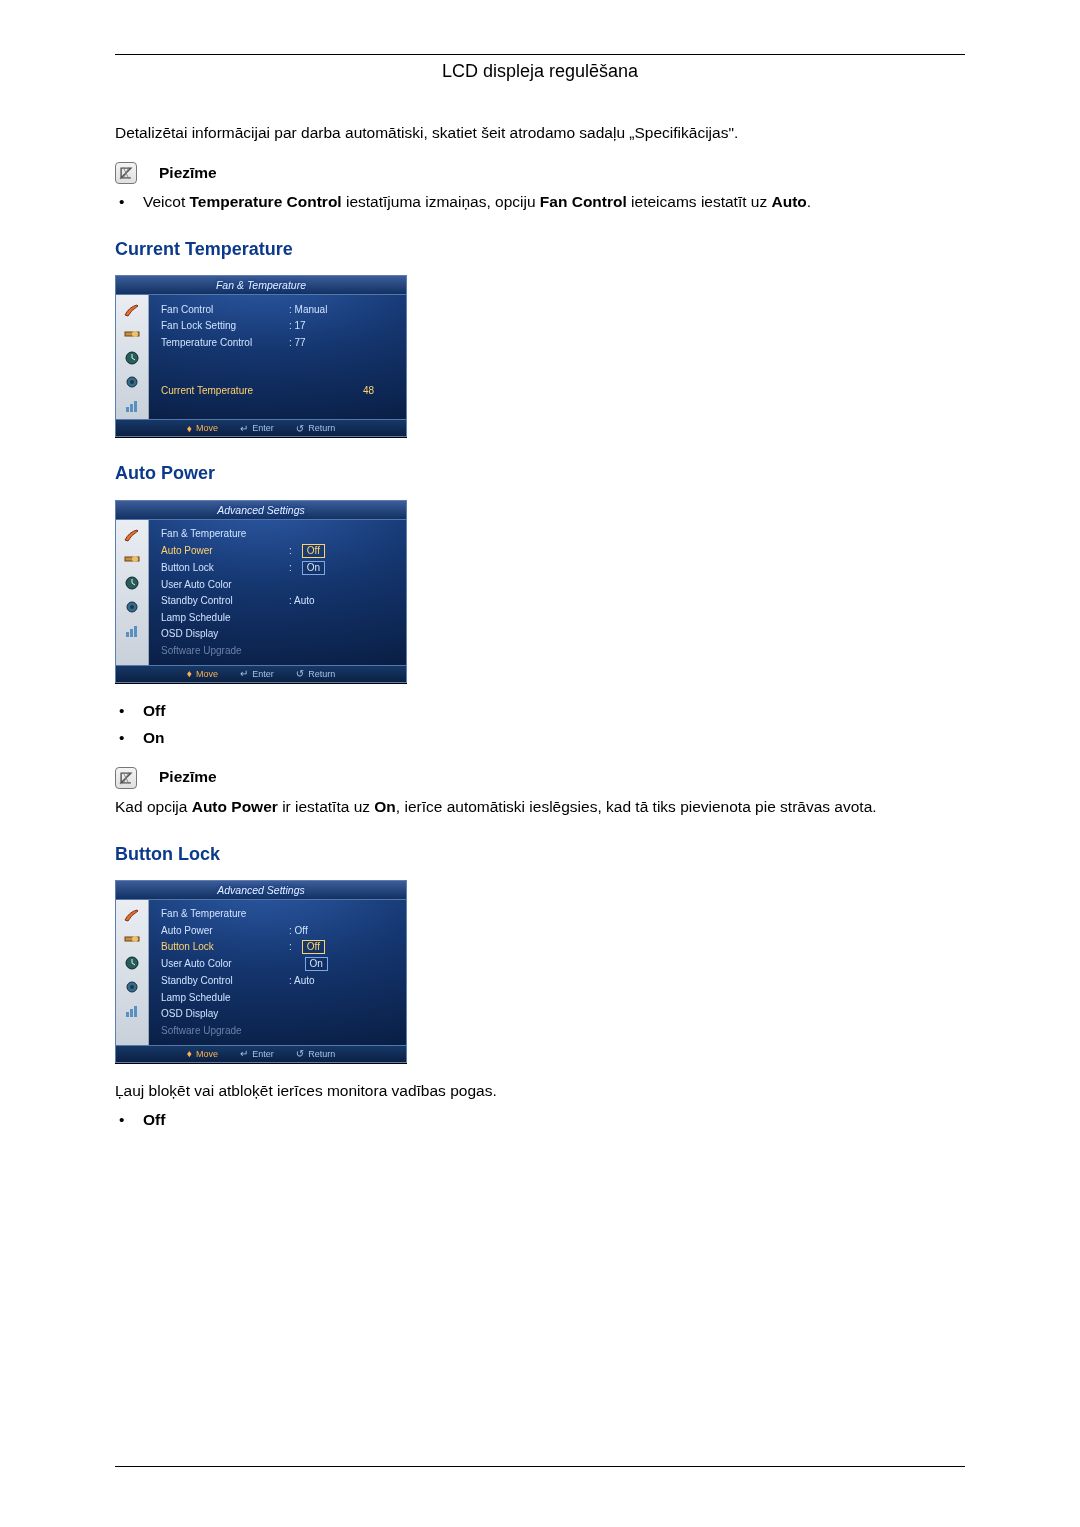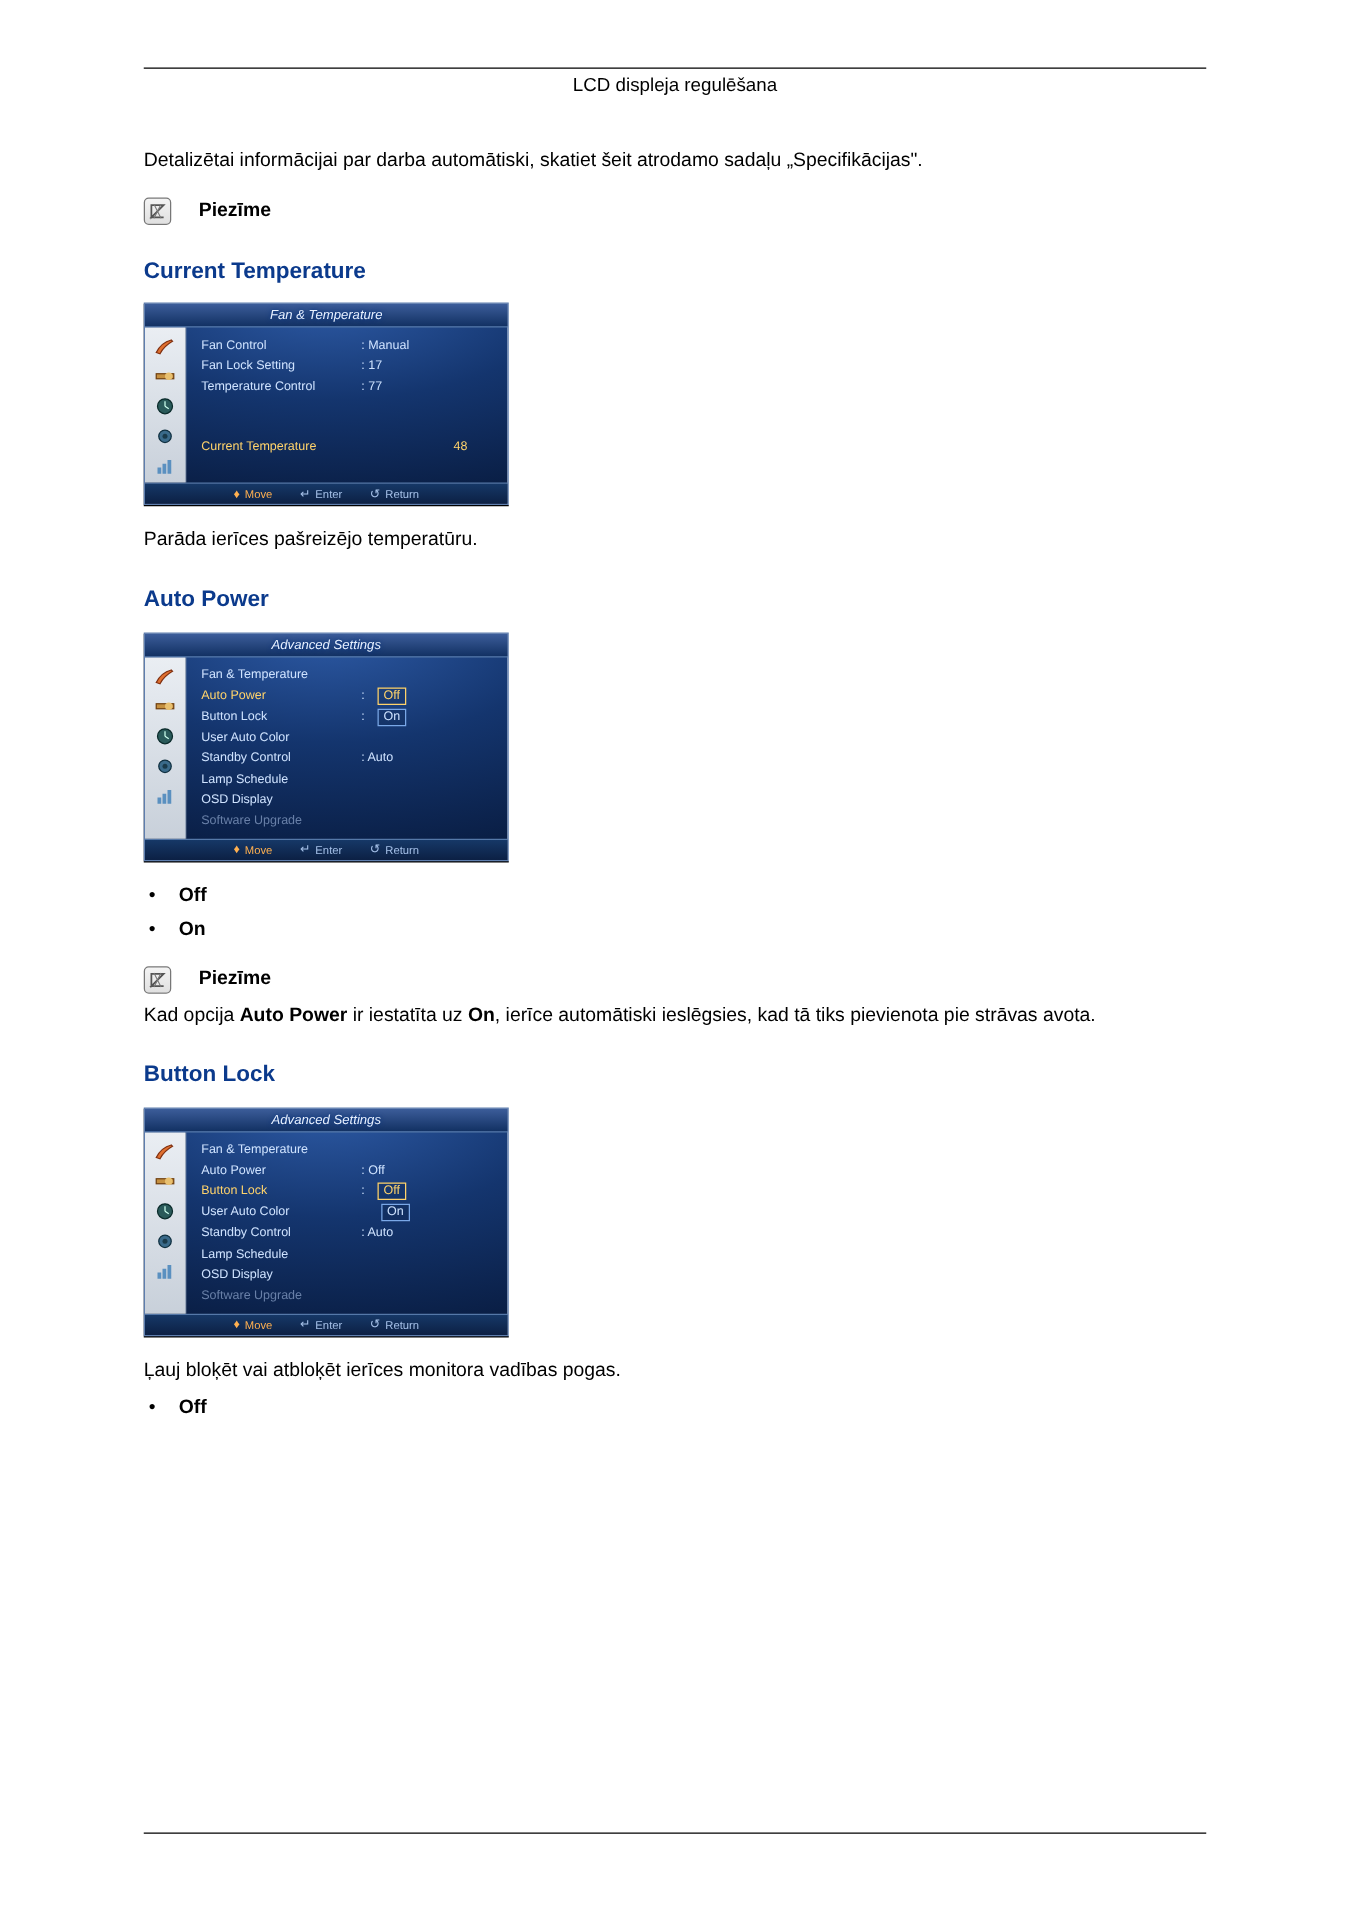--- a/index.html
+++ b/index.html
@@ -15,21 +15,21 @@
     min-height: 1527px;
     margin: 0 auto;
     box-sizing: border-box;
     padding: 54px 115px 60px 115px;
     position: relative;
   }
   .top-rule {
     border-top: 1px solid #000;
     padding-top: 4px;
     text-align: center;
-    font-size: 15px;
+    font-size: 18px;
     margin-bottom: 40px;
   }
   .bottom-rule {
     border-top: 1px solid #000;
     position: absolute;
     left: 115px; right: 115px;
     bottom: 60px;
   }
   .indent1 { margin-left: 73px; }
   h3.section {
@@ -177,20 +177,25 @@
 
   <div class="indent1 note-row">
     <span class="note-icon">
       <svg width="14" height="14" viewBox="0 0 20 20">
           <path d="M3 3 L17 3 L3 17 Z M17 17 L3 17 L17 3" fill="none" stroke="#555" stroke-width="2"></path>
           <path d="M14 2 L6 18 M6 2 L14 18" stroke="#777" stroke-width="1.2" fill="none"></path>
         </svg>
     </span>
     <span class="bold">Piezīme</span>
   </div>
+  <ul class="bul indent1">
+    <li>
+      <span>Veicot </span><span class="bold">Temperature Control</span><span> iestatījuma izmaiņas, opciju </span><span class="bold">Fan Control</span><span> ieteicams iestatīt uz </span><span class="bold">Auto</span><span>.</span>
+    </li>
+  </ul>
 
   <h3 class="section">Current Temperature</h3>
   <div class="osd-wrap">
       <div class="osd">
     <div class="osd-titlebar">Fan &amp; Temperature</div>
     <div class="osd-body">
       <div class="osd-sidebar">
         <div class="sbicon">
               <svg width="18" height="16">
                 <path d="M2 13 Q6 5 14 3 L15 4 Q8 8 5 14 Z" fill="#e07030" stroke="#803010"></path>
@@ -253,21 +258,20 @@
             <span>Enter</span>
           </span>
       <span class="f-item">
             <span class="glyph">↺</span>
             <span>Return</span>
           </span>
     </div>
   </div>
     </div>
 
-  <div class="indent1 para">Parāda ierīces pašreizējo temperatūru.</div>
 
   <h3 class="section">Auto Power</h3>
   <div class="osd-wrap">
       <div class="osd">
     <div class="osd-titlebar">Advanced Settings</div>
     <div class="osd-body">
       <div class="osd-sidebar">
         <div class="sbicon">
               <svg width="18" height="16">
                 <path d="M2 13 Q6 5 14 3 L15 4 Q8 8 5 14 Z" fill="#e07030" stroke="#803010"></path>

